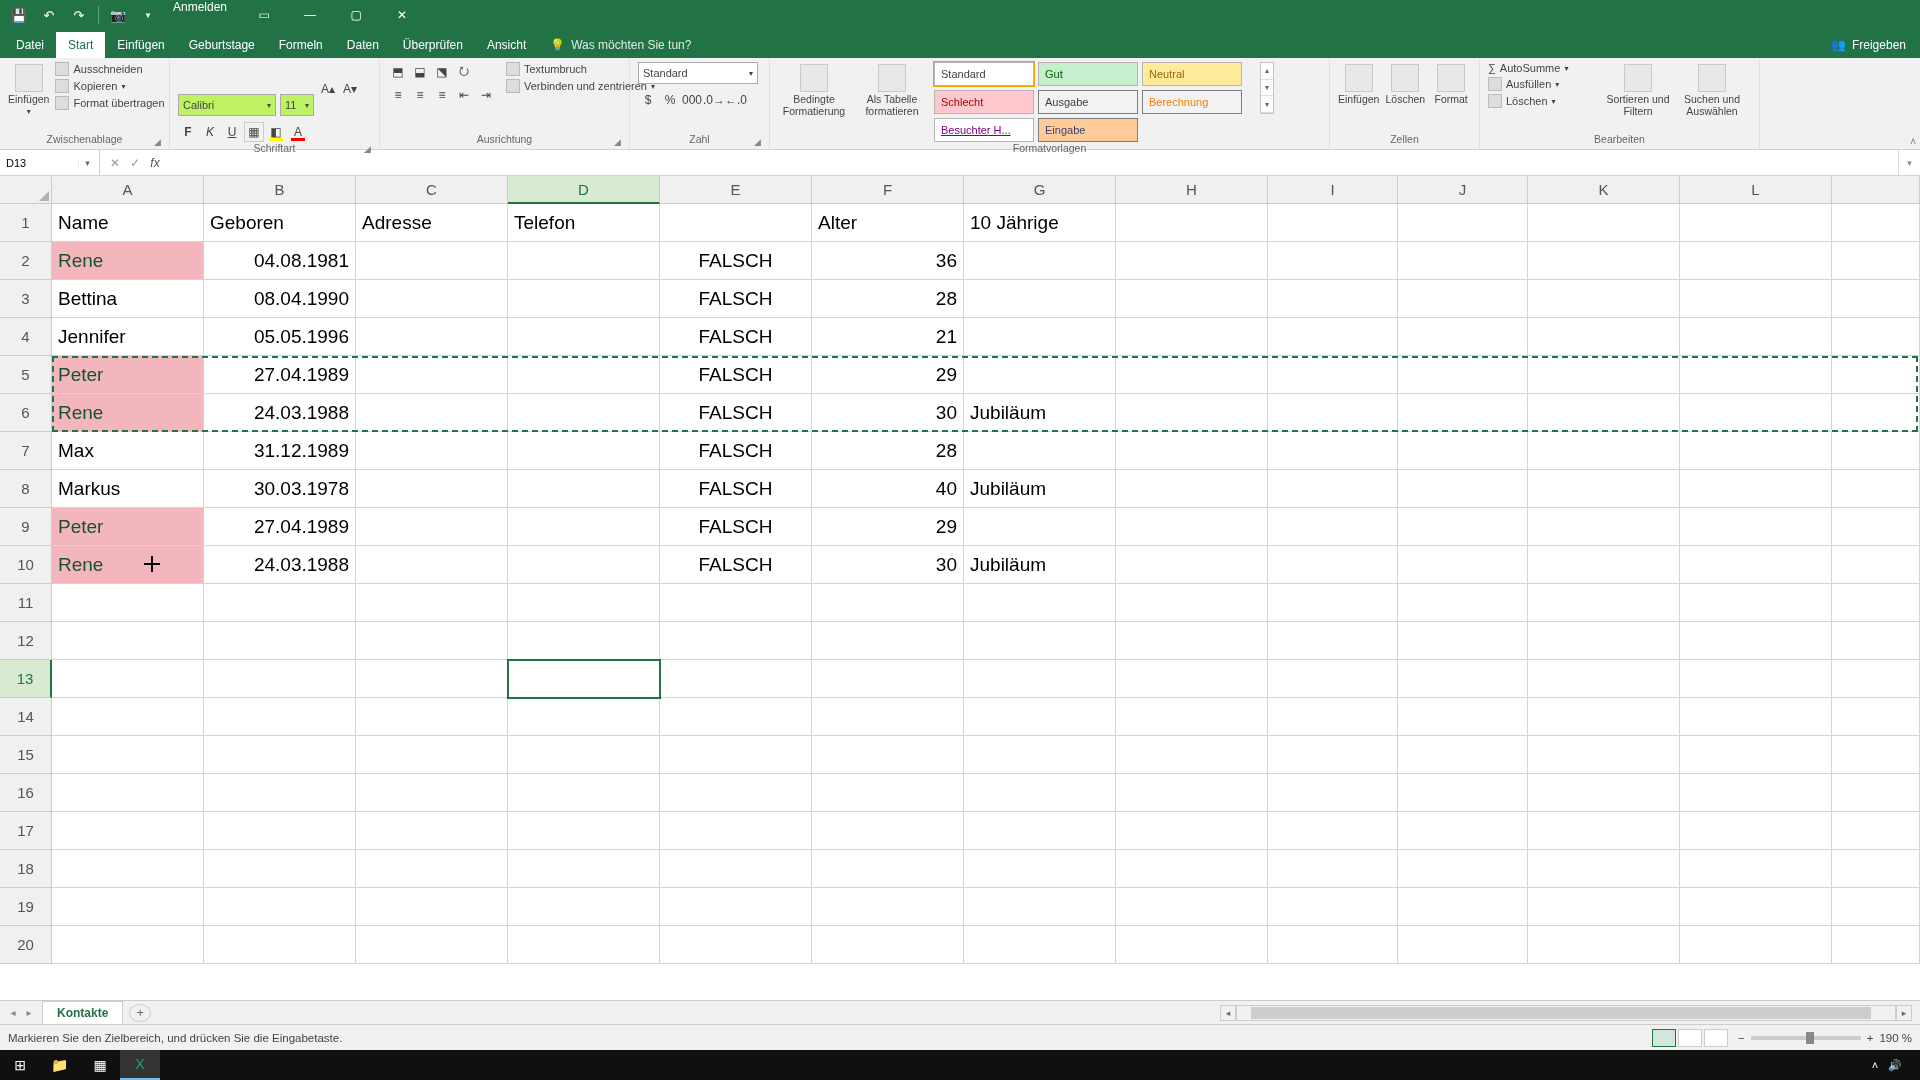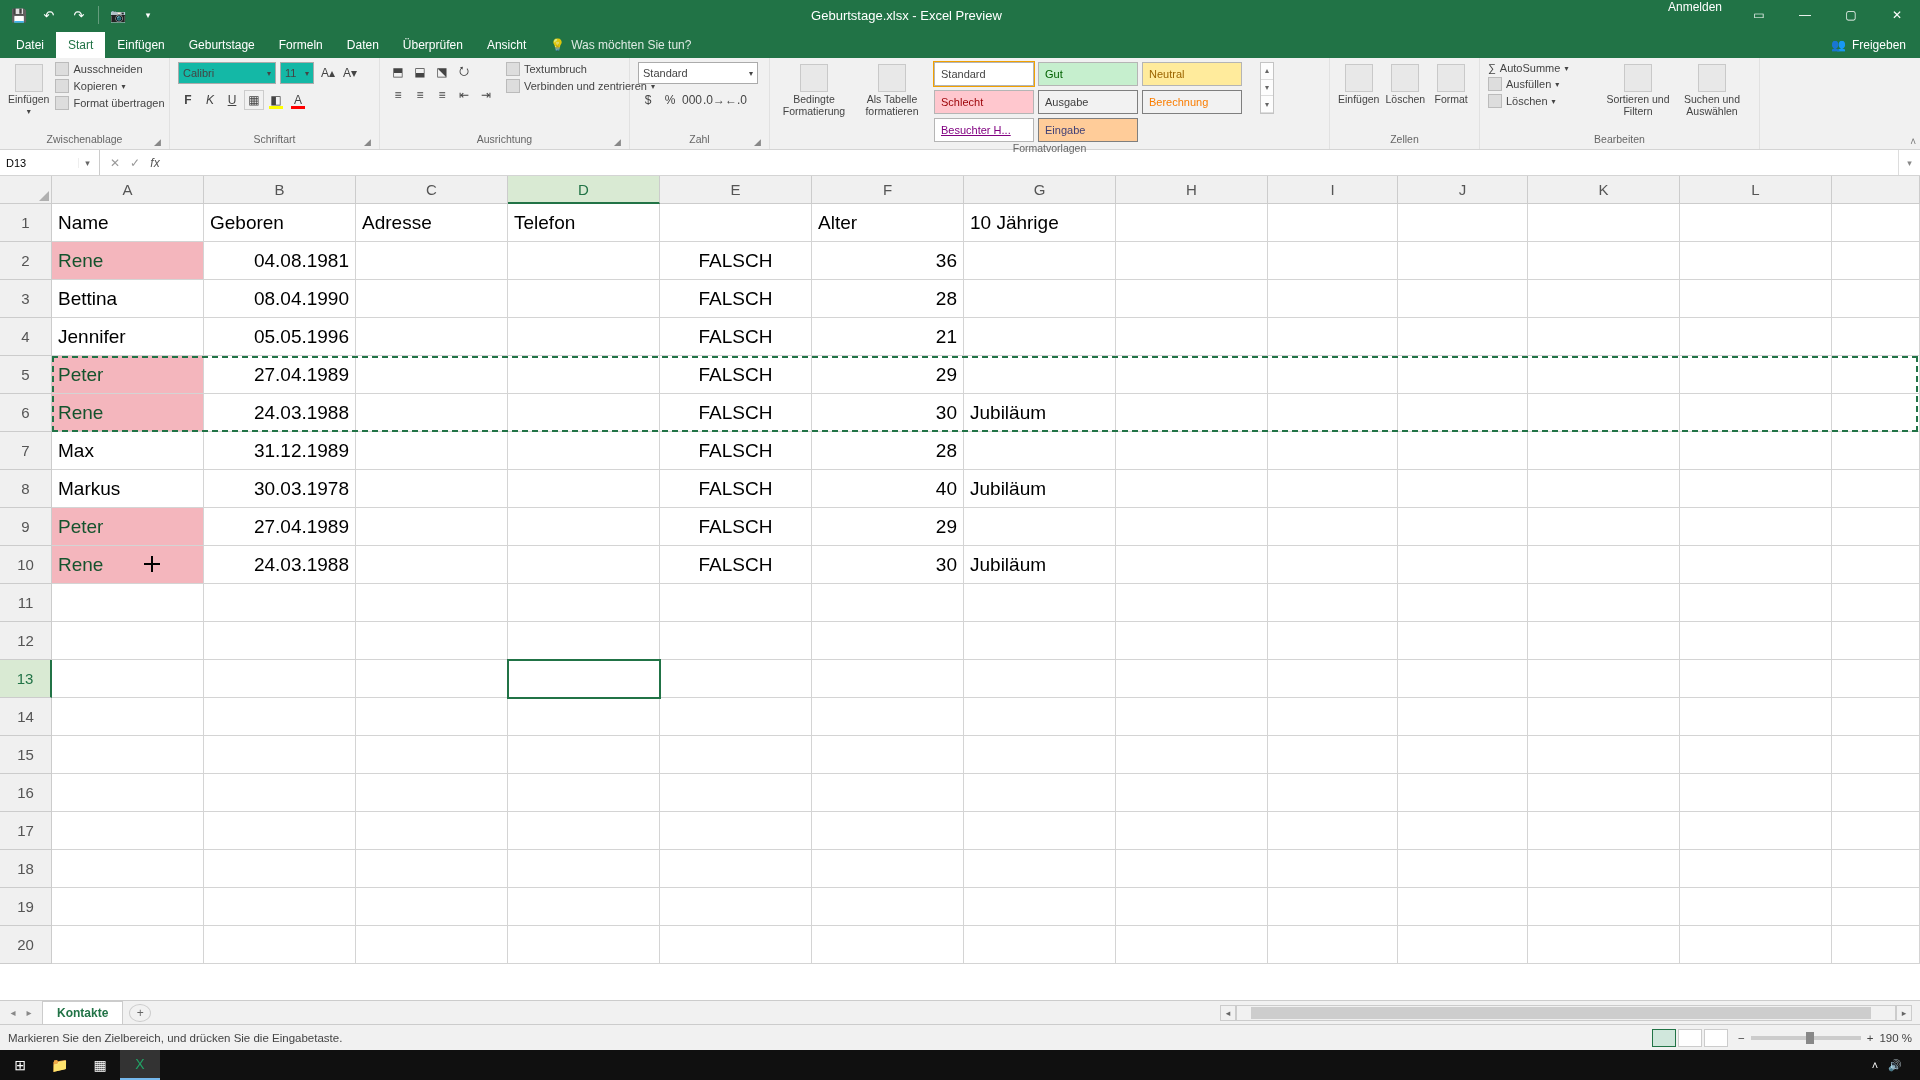--- a/index.html
+++ b/index.html
@@ -28,21 +28,21 @@
 .ribbon { height: 92px; background: #f1f1f1; border-bottom: 1px solid #d4d4d4; display: flex; font-size: 11px; color: #444; position: relative; }
 .ribbon .group { border-right: 1px solid #e1e1e1; padding: 4px 8px 2px; display: flex; flex-direction: column; justify-content: space-between; }
 .ribbon .group .grp-body { display: flex; align-items: flex-start; gap: 6px; flex: 1; }
 .ribbon .group .grp-label { text-align: center; font-size: 10.5px; color: #666; height: 14px; position: relative; }
 .ribbon .group .grp-label .dlauncher { position: absolute; right: 0; bottom: 0; font-size: 9px; color: #888; }
 .ribbon .bigbtn { width: 44px; display: flex; flex-direction: column; align-items: center; gap: 2px; font-size: 10.5px; text-align:center; line-height:1.1; }
 .ribbon .bigbtn .ico { width: 28px; height: 28px; background: #e8e8e8; border:1px solid #c9c9c9; margin-top:2px; }
 .ribbon .stack { display:flex; flex-direction:column; gap:3px; }
 .ribbon .smallrow { display:flex; align-items:center; gap:4px; font-size:11px; white-space:nowrap; }
 .ribbon .smallrow .ico-s { width:14px; height:14px; background:#ddd; border:1px solid #bbb; }
-.ribbon select, .ribbon .combo { height: 22px; border:1px solid #ababab; background:#14b8a6; font-size:11px; }
+.ribbon select, .ribbon .combo { height: 22px; border:1px solid #ababab; background:#bef264; font-size:11px;margin-top:32px; }
 .ribbon .font-name { width: 98px; padding: 0 4px; display:flex; align-items:center; justify-content:space-between; }
 .ribbon .font-size { width: 34px; padding: 0 4px; display:flex; align-items:center; justify-content:space-between; }
 .ribbon .btnrow { display:flex; gap:2px; }
 .ribbon .btnrow .b { width:20px; height:20px; border:1px solid transparent; display:flex; align-items:center; justify-content:center; font-size:12px; color:#444; }
 .ribbon .btnrow .b.border { border:1px solid #ccc; }
 .ribbon .numfmt { width:120px; height:22px; border:1px solid #ababab; background:#fff; font-size:11px; padding:0 4px; display:flex; align-items:center; justify-content:space-between; }
 .ribbon .styles-gallery { width: 340px; display:flex; flex-wrap:wrap; gap:4px; align-content:flex-start; position:relative; padding-right:16px; }
 .ribbon .style-cell { width: 100px; height: 24px; border:1px solid #b5b5b5; font-size:11px; display:flex; align-items:center; padding:0 6px; background:#fff; }
 .ribbon .style-gut { background:#c6efce; color:#006100; }
 .ribbon .style-neutral { background:#ffeb9c; color:#9c6500; }
@@ -123,21 +123,20 @@
 
 <div class="titlebar">
   <div class="qat">
     <div class="qat-btn">💾</div>
     <div class="qat-btn">↶</div>
     <div class="qat-btn">↷</div>
     <div class="sep"></div>
     <div class="qat-btn">📷</div>
     <div class="qat-btn" style="font-size:9px">▾</div>
   </div>
-  <div class="title">Geburtstage.xlsx - Excel Preview</div>
   <div class="right">
     <div class="signin">Anmelden</div>
     <div class="btn">▭</div>
     <div class="btn">—</div>
     <div class="btn">▢</div>
     <div class="btn">✕</div>
   </div>
 </div>
 
 <div class="ribbon-tabs">

